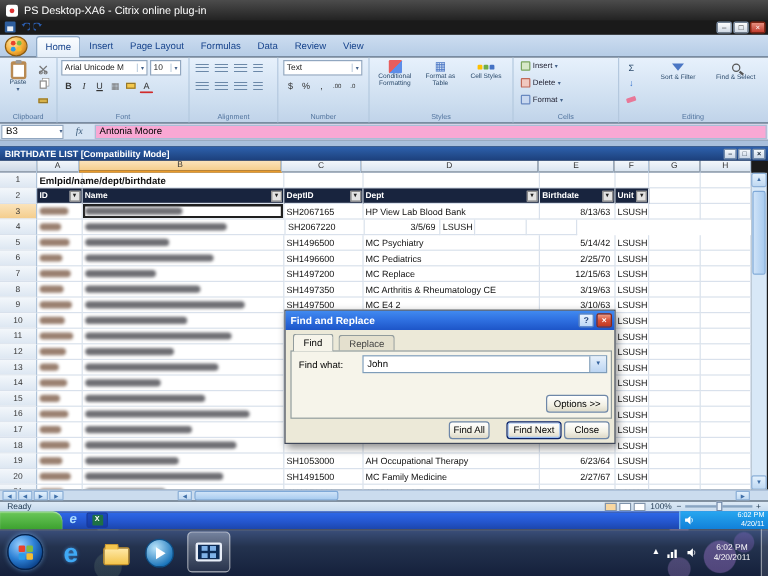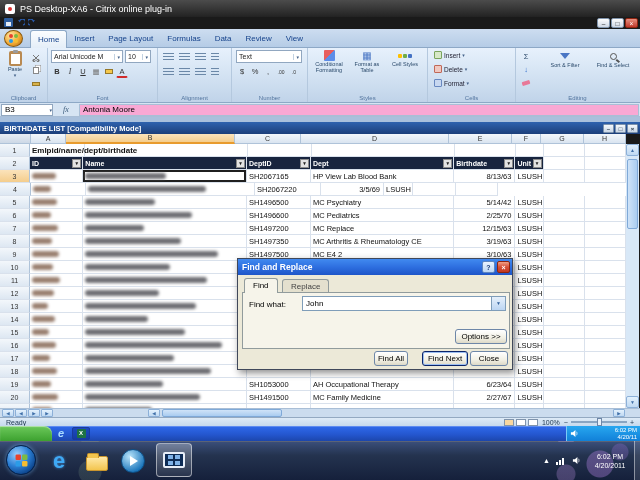--- a/index.html
+++ b/index.html
@@ -65,21 +65,21 @@
   .chcell{height:10px;background:linear-gradient(#f3f7fb,#d9e4f0);border-right:1px solid #afc3d9;border-bottom:1px solid #afc3d9;
     font-size:7px;color:#333;text-align:center;line-height:10px}
   .chcell.hl{background:linear-gradient(#fbe3bb,#f4cd8c);border-bottom:2px solid #e89b2d;line-height:8px}
   .corner{width:31px;background:linear-gradient(#e8edf4,#cdd8e6)}
   .sheetrows{position:absolute;left:0;top:144px;width:626px;height:264px;overflow:hidden;background:#fff}
   .srow{display:flex;height:13px}
   .c{height:13px;border-right:1px solid #d9e1ec;border-bottom:1px solid #d9e1ec;font-size:7.5px;color:#111;
     display:flex;align-items:center;overflow:hidden;padding-left:2px;white-space:nowrap}
   .gut{width:31px;background:linear-gradient(#f3f7fb,#dde7f2);border-right:1px solid #afc3d9;justify-content:center;font-size:7px;color:#333;padding-left:0}
   .gut.hl{background:linear-gradient(#fbe3bb,#f4cd8c)}
-  .ca{width:55px}.cb{width:169px}.cc{width:66px}.cd{width:148px}.ce{width:63px;justify-content:flex-end;padding-right:3px}
+  .ca{width:38px}.cb{width:169px}.cc{width:66px}.cd{width:148px}.ce{width:63px;justify-content:flex-end;padding-right:3px}
   .cf{width:29px}.cg{width:43px}.ch{width:42px}
   .hdr{background:#18243e;color:#fff;font-weight:bold;font-size:7px;position:relative}
   .filterbox{margin-left:auto;margin-right:1px;width:9px;height:9px;background:#e3e3e3;border:1px solid #8a8a8a;
     font-size:5px;line-height:7px;text-align:center;color:#222;flex:none}
   .blur{display:inline-block;height:6px;border-radius:3px;filter:blur(1.4px)}
   .idb{background:#9a8070}
   .nmb{background:#6f6f74}
   .rowtitle{font-weight:bold;font-size:8px;overflow:visible}
   .active-cell{box-shadow:inset 0 0 0 2px #1f1f1f}
 

